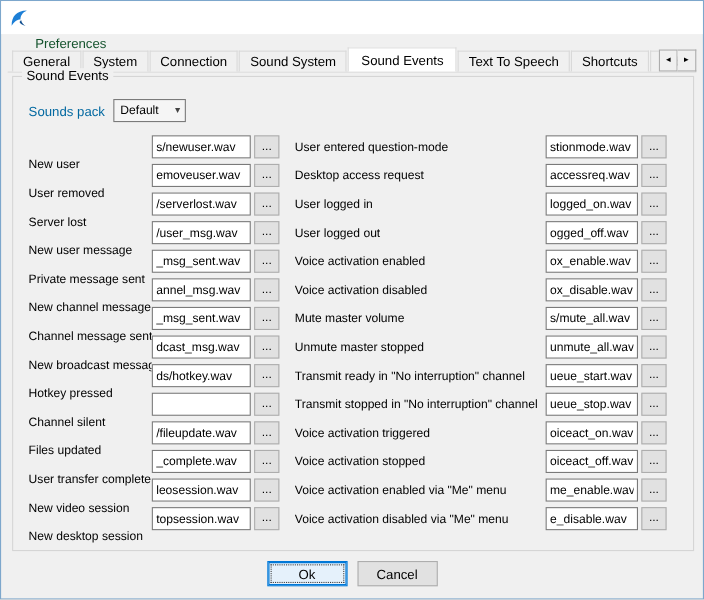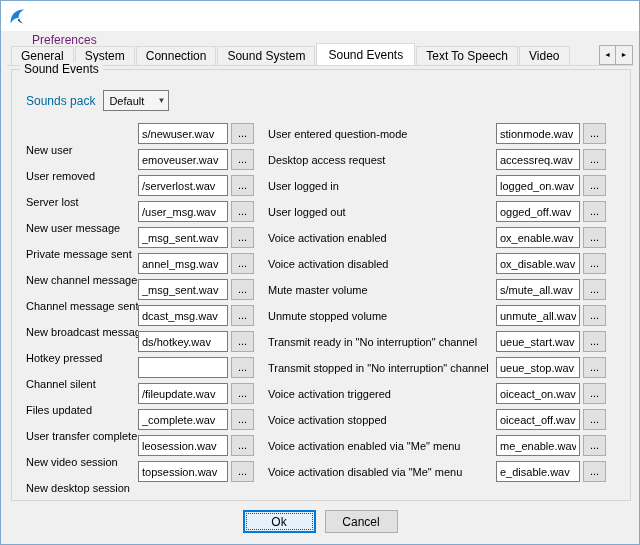--- a/index.html
+++ b/index.html
@@ -7,21 +7,21 @@
   .window {
     position:relative; width:640px; height:545px; background:#f0f0f0;
     border:1px solid #7da7cc; overflow:hidden;
   }
   
   .titlebar {
     height:30px; background:#ffffff; display:flex; align-items:center;
     padding-left:8px; gap:6px;
   }
   .titlebar .app-icon { width:17px; height:17px; flex:0 0 auto; }
-  .titlebar .title { font-size:12px; color:#701a75;margin-top:48px; }
+  .titlebar .title { font-size:12px; color:#14532d;margin-top:48px; }
   
   .tabbar-wrap { position:relative; margin:12px 6px 0 6px; }
   .tabbar {
     display:flex; align-items:center; border-bottom:1px solid #d9d9d9;
     padding-left:4px; overflow:hidden; white-space:nowrap; height:23px;
   }
   .tab {
     font-size:12px; color:#000; background:#f0f0f0;
     border:1px solid #d9d9d9; border-bottom:none;
     padding:2px 9px 3px 9px; margin-right:1px; margin-top:3px; cursor:default;
@@ -105,20 +105,21 @@
   </div>
 
   <div class="tabbar-wrap">
     <div class="tabbar" id="tabbar">
         <div class="tab">General</div>
         <div class="tab">System</div>
         <div class="tab">Connection</div>
         <div class="tab">Sound System</div>
         <div class="tab selected">Sound Events</div>
         <div class="tab">Text To Speech</div>
+        <div class="tab">Shortcuts</div>
         <div class="tab">Video</div>
       </div>
     <div class="tab-scrollers">
       <div class="tab-scroller">◄</div>
       <div class="tab-scroller">►</div>
     </div>
   </div>
 
   <div class="groupbox">
     <span class="groupbox-title">Sound Events</span>
@@ -234,21 +235,21 @@
             <span class="srow-label">Voice activation disabled</span>
             <input type="text" class="srow-input" value="ox_disable.wav" style="">
             <button class="browse-btn">...</button>
           </div>
           <div class="srow">
             <span class="srow-label">Mute master volume</span>
             <input type="text" class="srow-input" value="s/mute_all.wav" style="">
             <button class="browse-btn">...</button>
           </div>
           <div class="srow">
-            <span class="srow-label">Unmute stopped volume</span>
+            <span class="srow-label">Unmute master stopped</span>
             <input type="text" class="srow-input" value="unmute_all.wav" style="">
             <button class="browse-btn">...</button>
           </div>
           <div class="srow">
             <span class="srow-label">Transmit ready in "No interruption" channel</span>
             <input type="text" class="srow-input" value="ueue_start.wav" style="">
             <button class="browse-btn">...</button>
           </div>
           <div class="srow">
             <span class="srow-label">Transmit stopped in "No interruption" channel</span>

